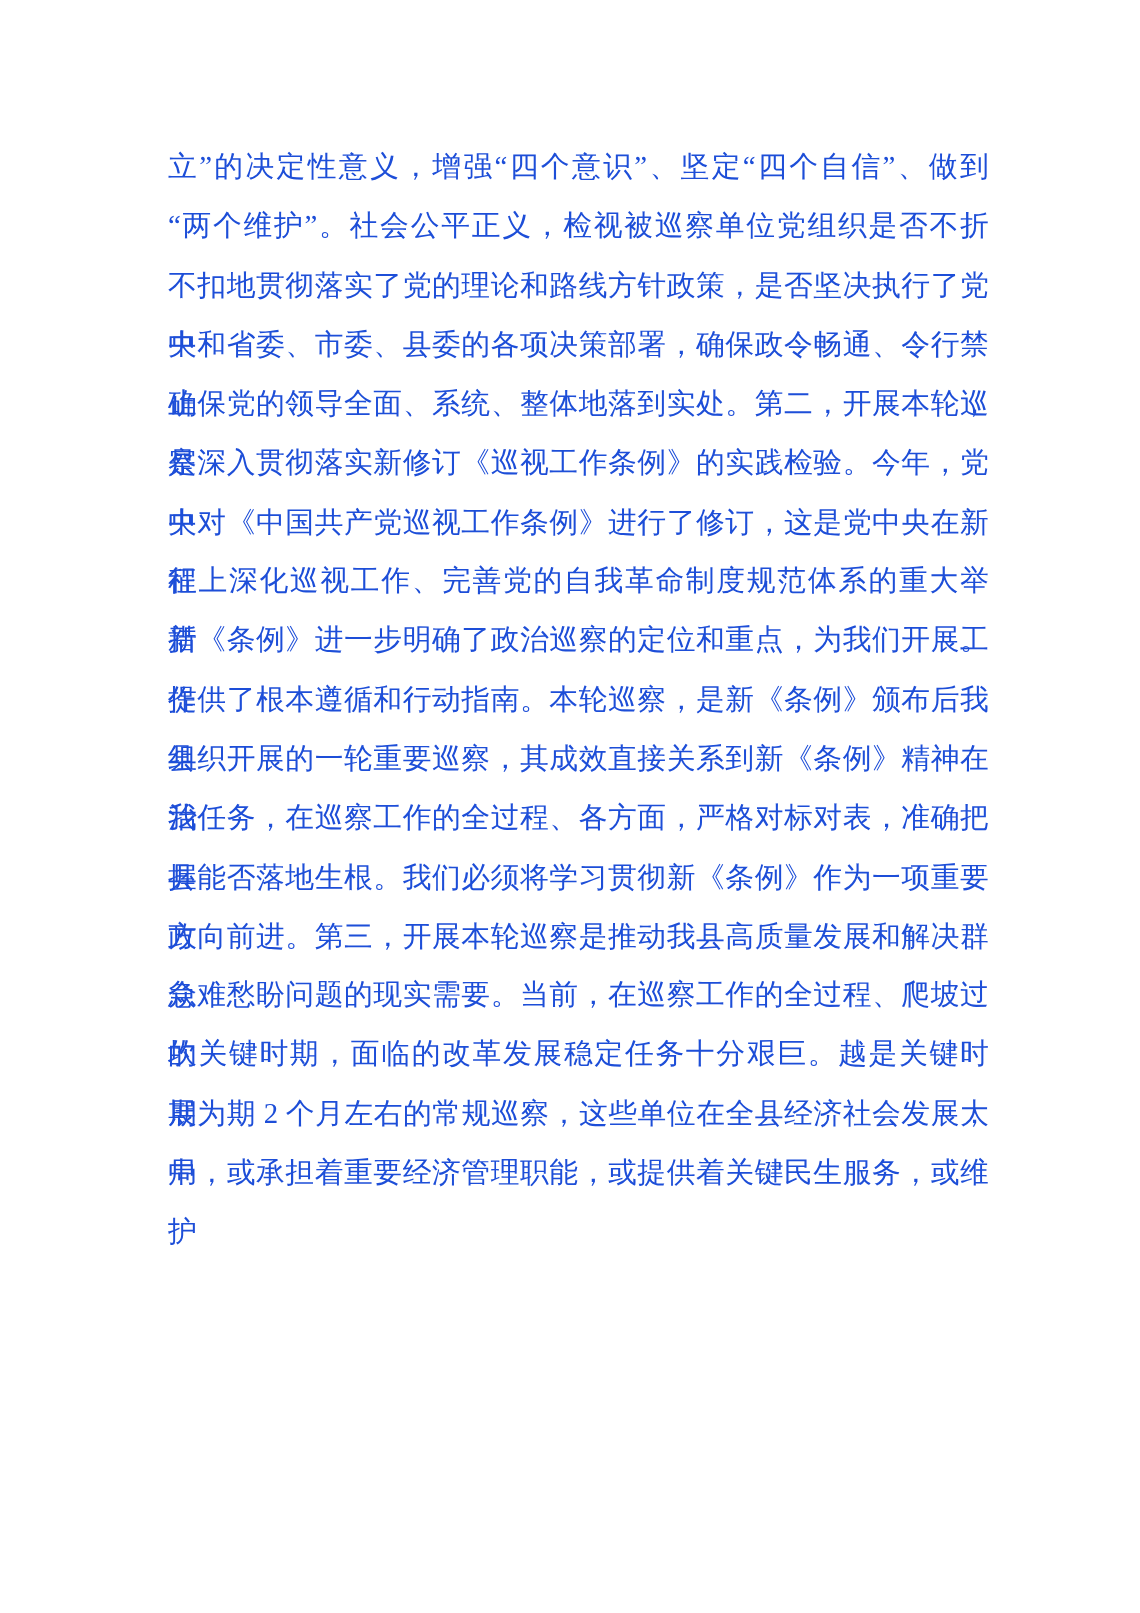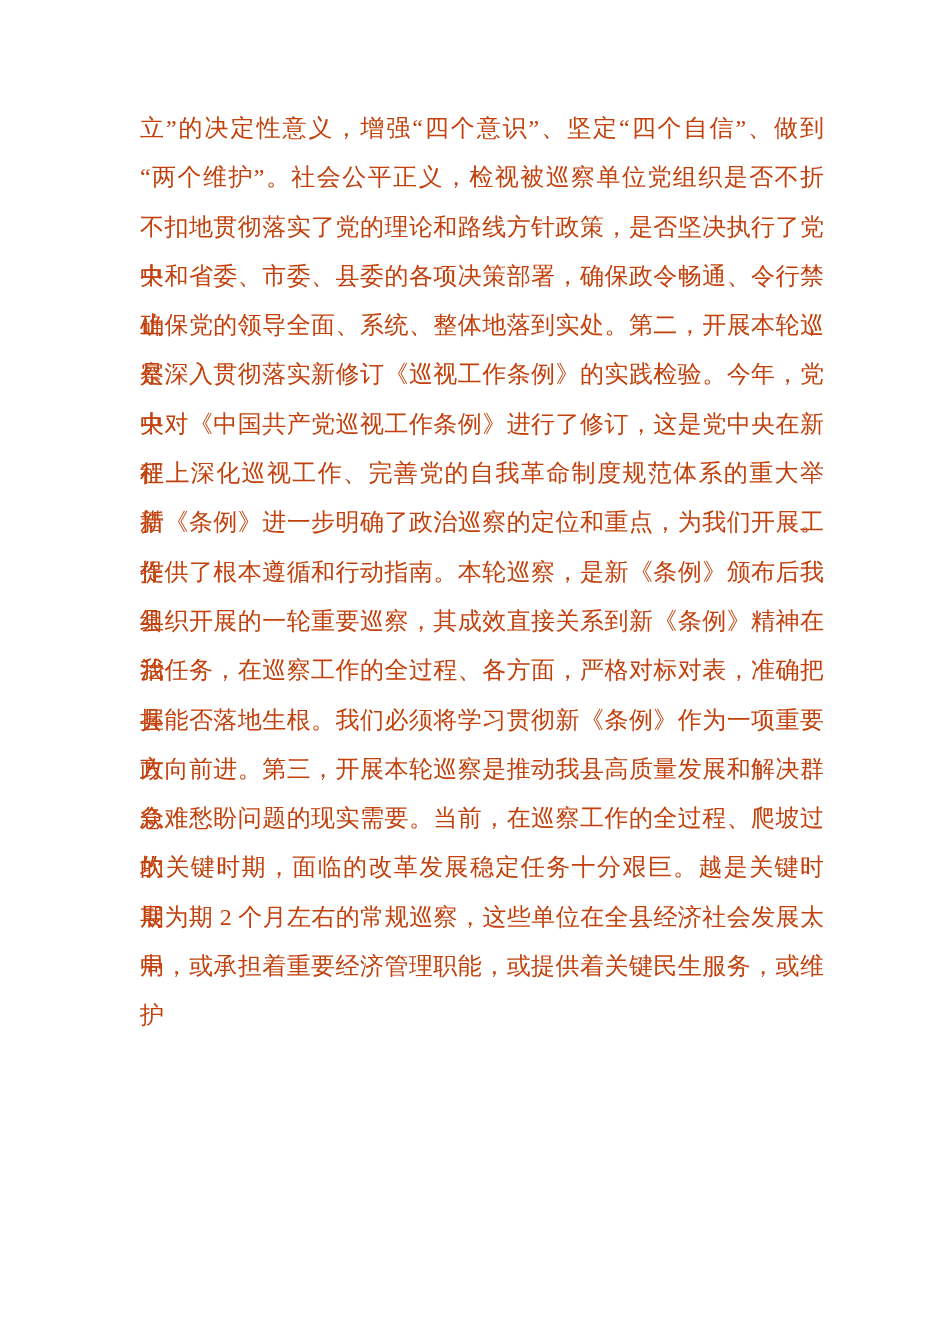--- a/index.html
+++ b/index.html
@@ -11,23 +11,23 @@
     position: relative;
     width: 950px;
     height: 1344px;
     background: #ffffff;
     overflow: hidden;
     font-family: "Liberation Serif", "DejaVu Serif", serif;
   }
   .text-block {
     position: absolute;
     left: 140px;
-    top: 104px;
+    top: 116px;
     width: 684px;
-    color: #c2410c;
+    color: #1d4ed8;
   }
   .line {
     font-size: 24px;
     line-height: 49.3px;
     height: 49.3px;
     text-align: justify;
     text-align-last: justify;
     text-justify: inter-character;
     letter-spacing: 0;
   }

